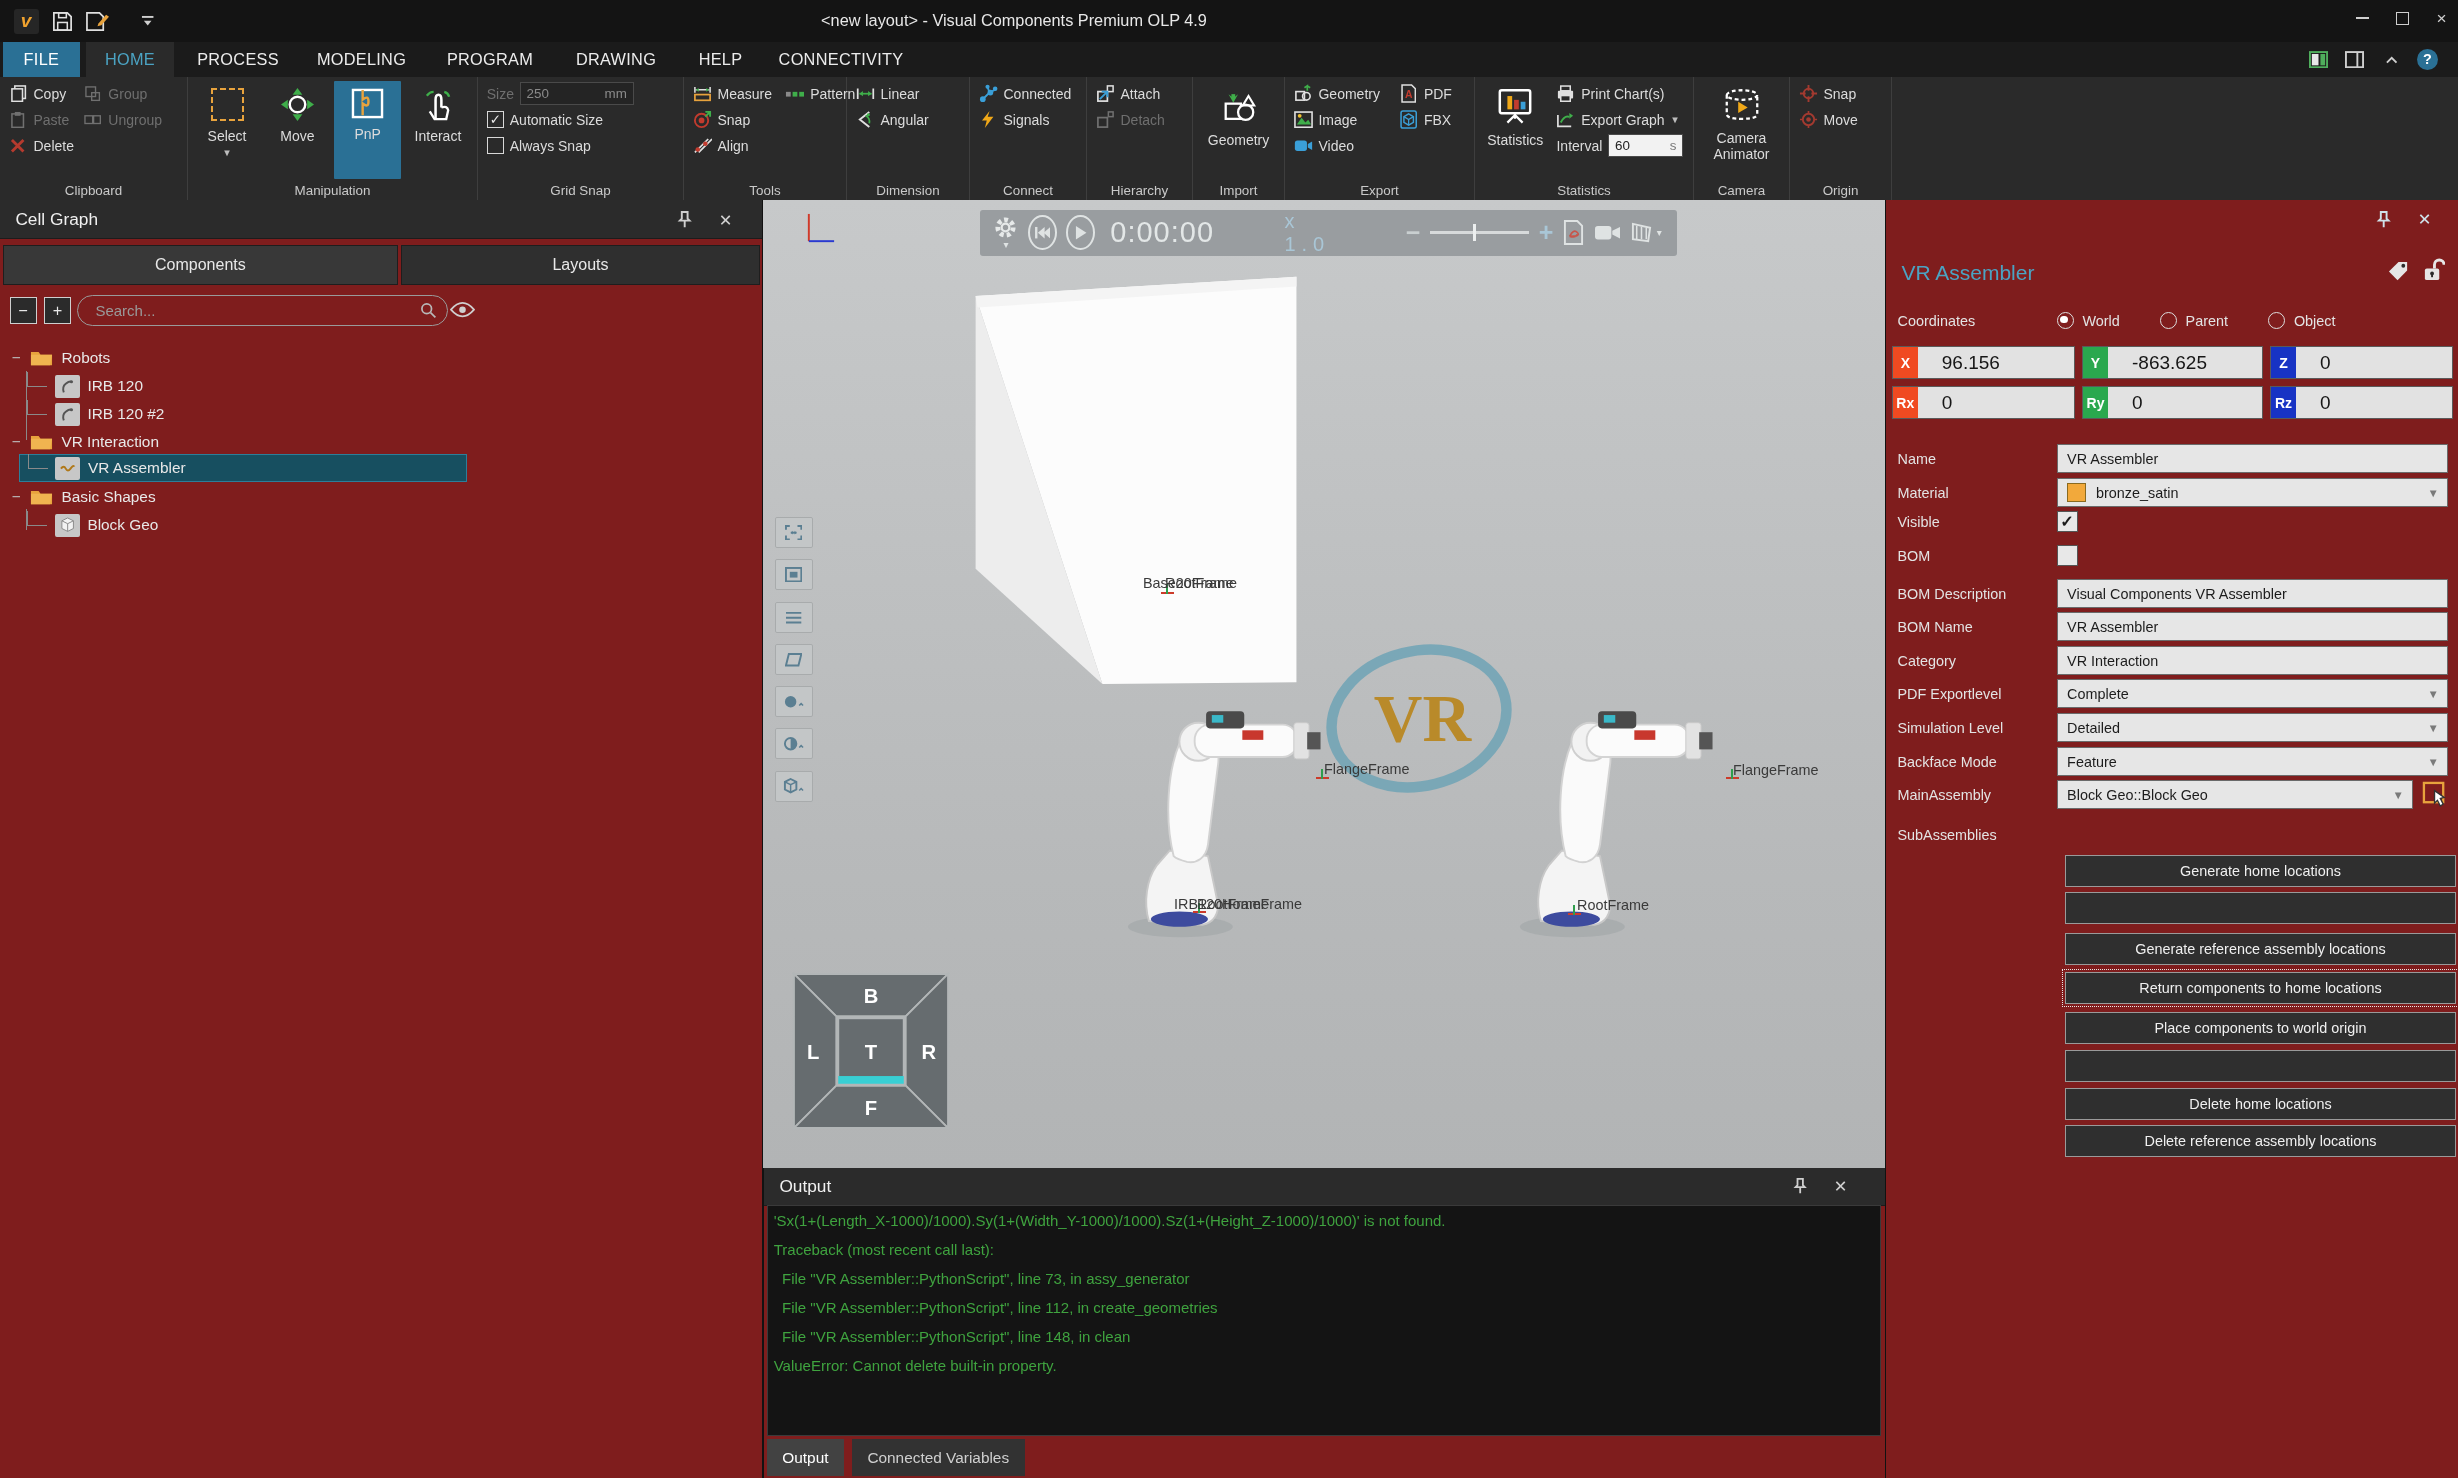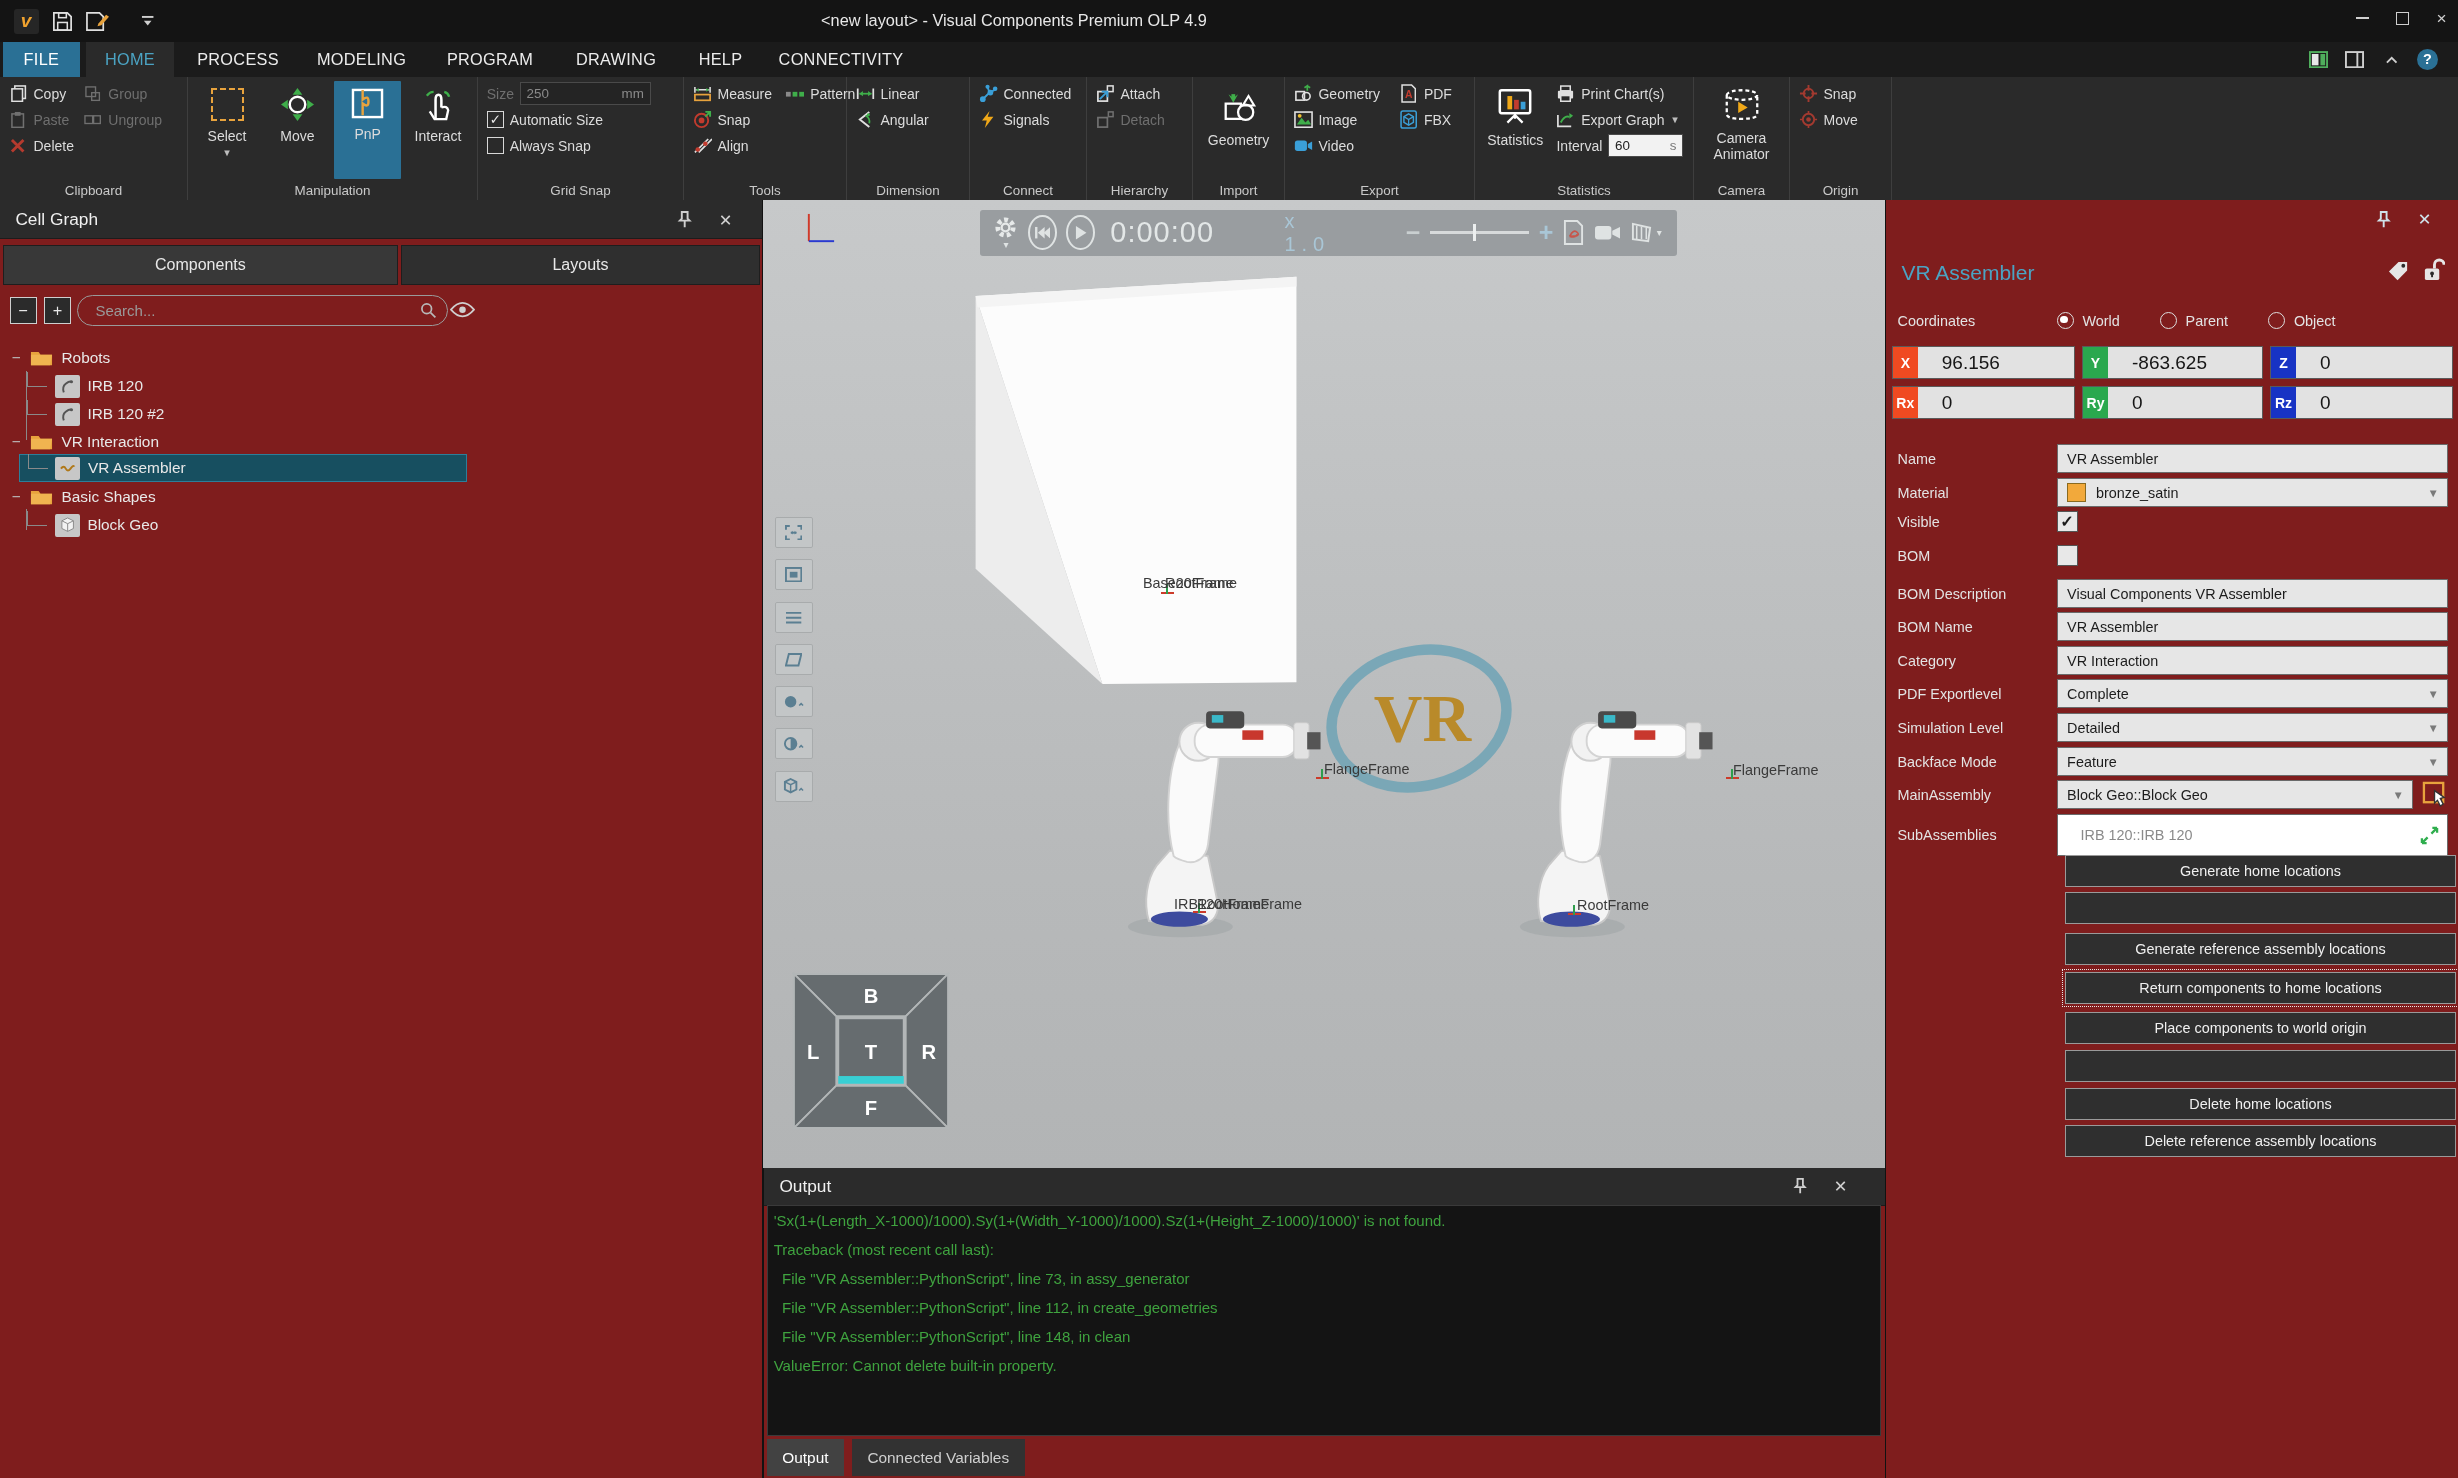--- a/index.html
+++ b/index.html
@@ -253,21 +253,21 @@
           </div>
         <div class="lbl">Interact</div>
       </div>
       <div class="glabel">Manipulation</div>
     </div>
 
     <div class="group" style="width:206px">
       <div class="gcol" style="width:100%">
         <div class="srow dis">
           <span>Size</span>
-          <div class="rfield" style="width:131px;justify-content:space-between">
+          <div class="rfield" style="width:114px;justify-content:space-between">
             <span>250</span>
             <span>mm</span>
           </div>
         </div>
         <div class="srow">
           <span class="cbx">✓</span>
           <span>Automatic Size</span>
         </div>
         <div class="srow">
           <span class="cbx"></span>
@@ -984,28 +984,20 @@
         </div>
       <div class="abs" style="left:524px">
         <svg width="27" height="27" viewBox="0 0 28 28">
             <rect x="2" y="2" width="20" height="20" fill="none" stroke="#e8a33d" stroke-width="2.4"></rect>
             <path d="M13 10l10 7-4 1 3 6-3 2-3-6-3 3z" fill="#fff" stroke="#333" stroke-width="1.4"></path>
           </svg>
       </div>
     </div>
     <div class="prow" style="top:614px;height:42px">
       <span class="plab">SubAssemblies</span>
-      <div class="pfield" style="height:42px;background:#fff;color:#8a8a8a">
-        <span style="padding-left:13.4px">IRB 120::IRB 120</span>
-        <span class="ddar">
-            <svg width="19" height="19" viewBox="0 0 20 20">
-              <path d="M12 8l6-6m0 0h-5m5 0v5M8 12l-6 6m0 0h5m-5 0v-5" stroke="#2fae4e" stroke-width="2.4" fill="none"></path>
-            </svg>
-          </span>
-      </div>
     </div>
 
   </div>
 
   <div class="pbtn" style="top:855px">Generate home locations</div>
   <div class="pbtn" style="top:892px"></div>
   <div class="pbtn" style="top:933px">Generate reference assembly locations</div>
   <div class="pbtn focus" style="top:972px">Return components to home locations</div>
   <div class="pbtn" style="top:1012px">Place components to world origin</div>
   <div class="pbtn" style="top:1050px"></div>

